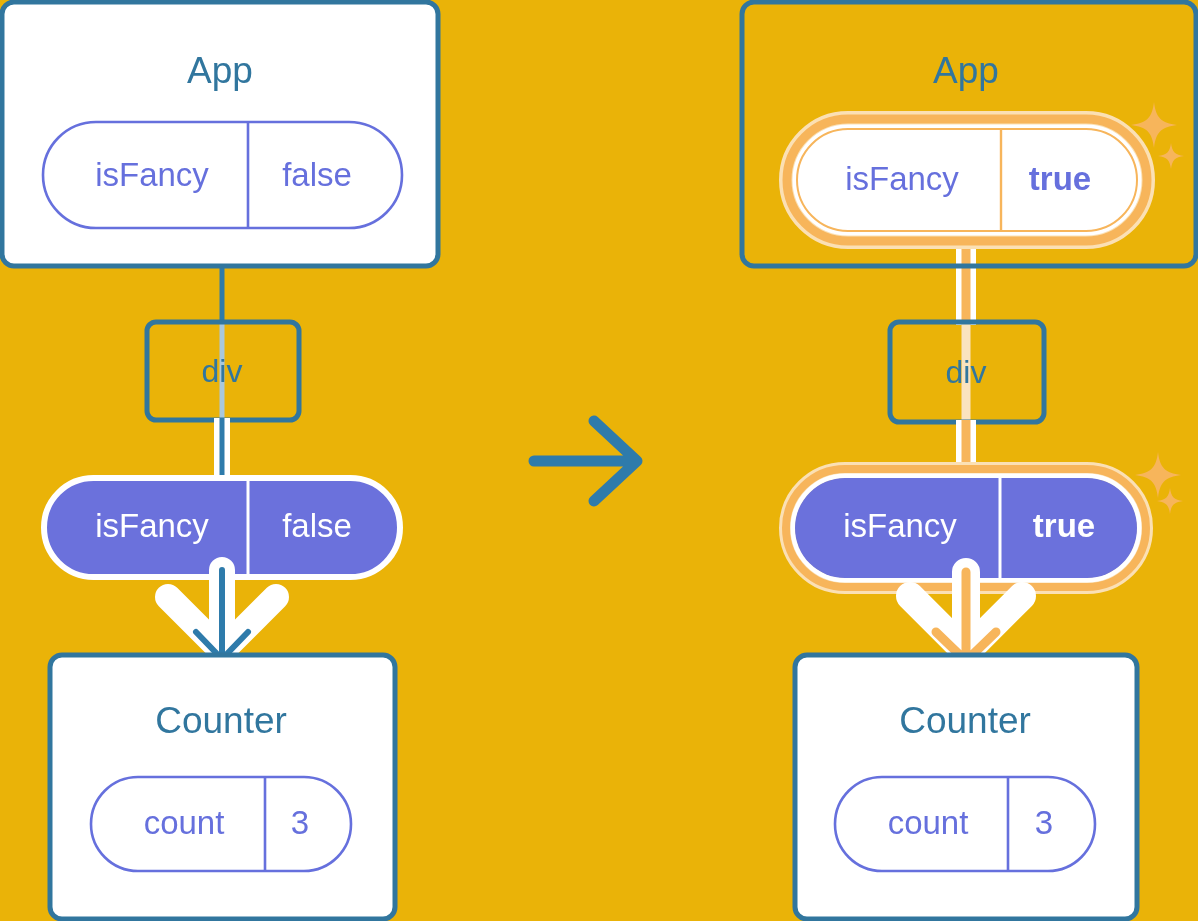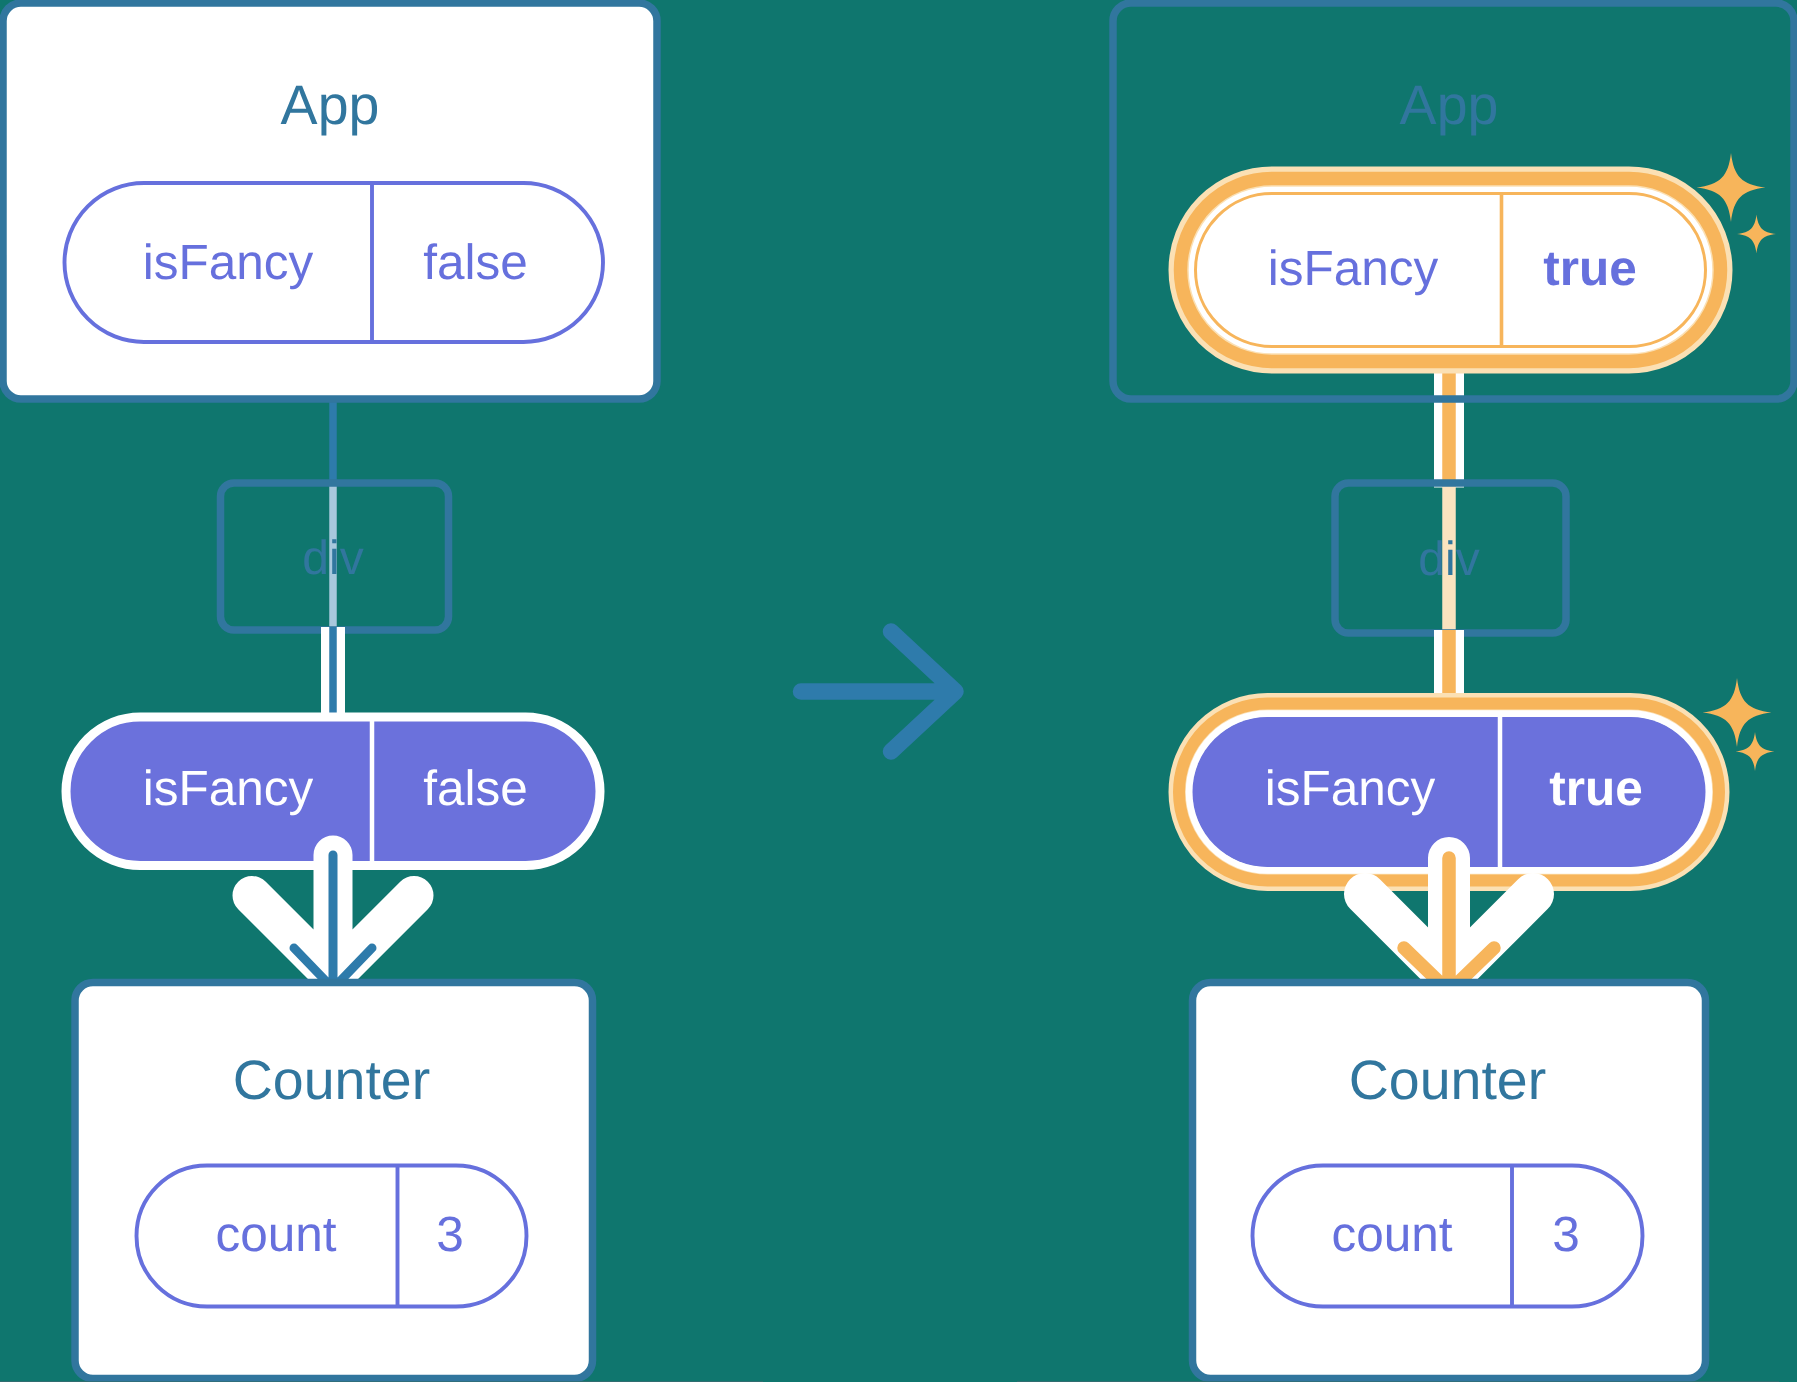--- a/index.html
+++ b/index.html
@@ -10,21 +10,21 @@
   body {
     width: 1198px;
     height: 921px;
     font-family: "Liberation Sans", sans-serif;
     overflow: hidden;
   }
   #stage {
     position: relative;
     width: 1198px;
     height: 921px;
-    background: #0f766e;
+    background: #eab308;
   }
   svg.diagram {
     position: absolute;
     left: 0;
     top: 0;
     width: 1198px;
     height: 921px;
     display: block;
   }
   .box-fill { fill: #ffffff; }

